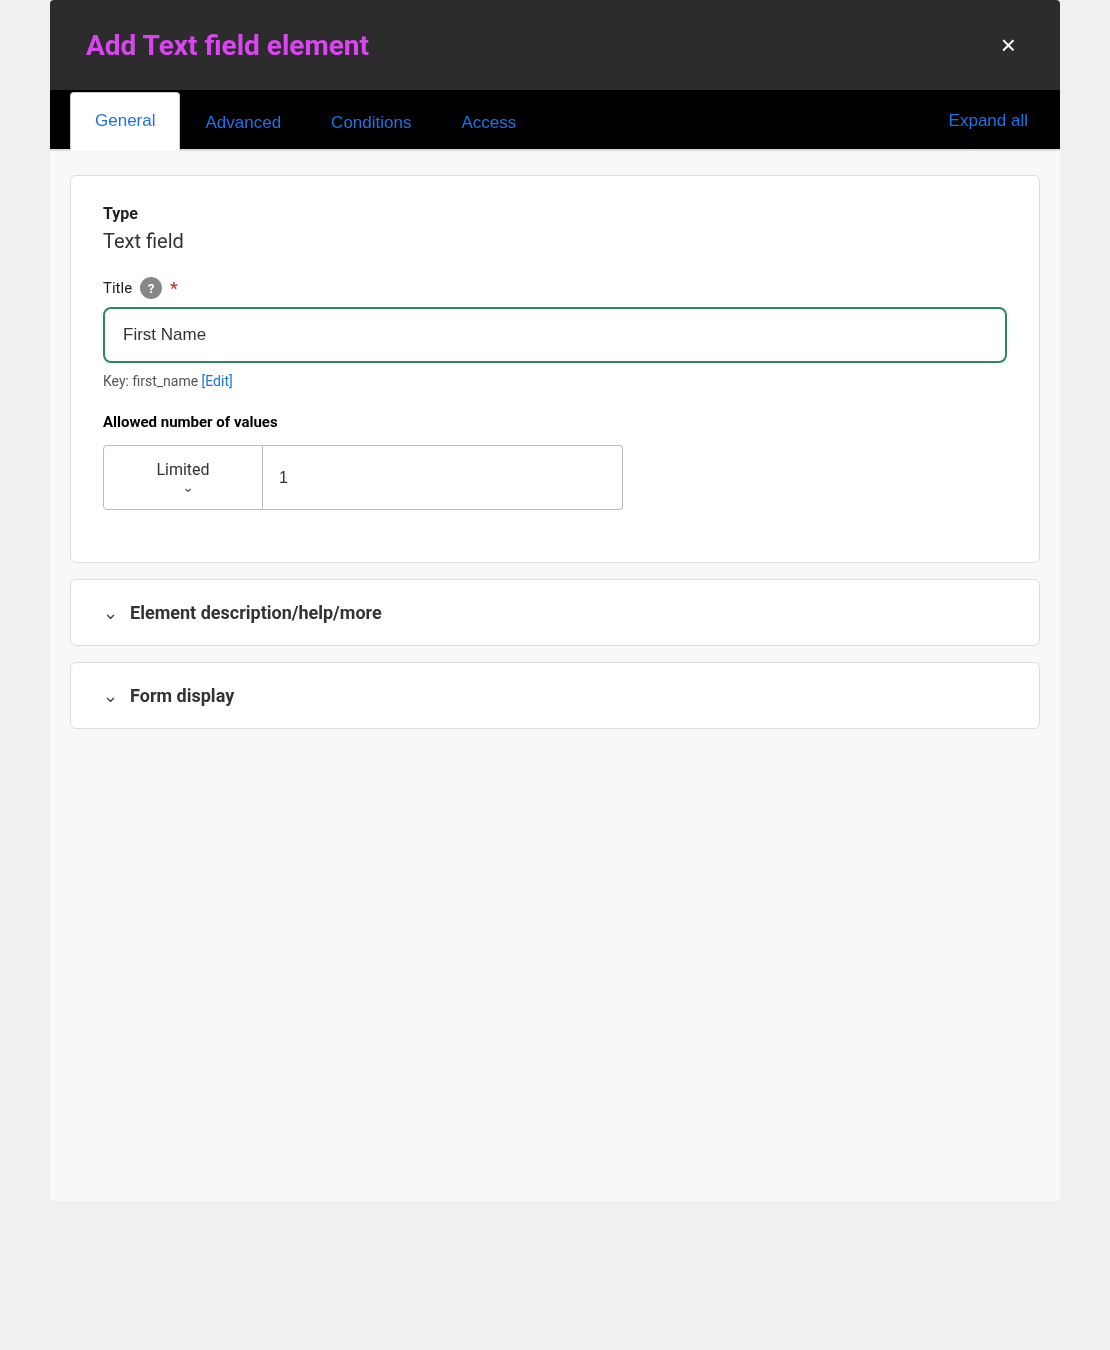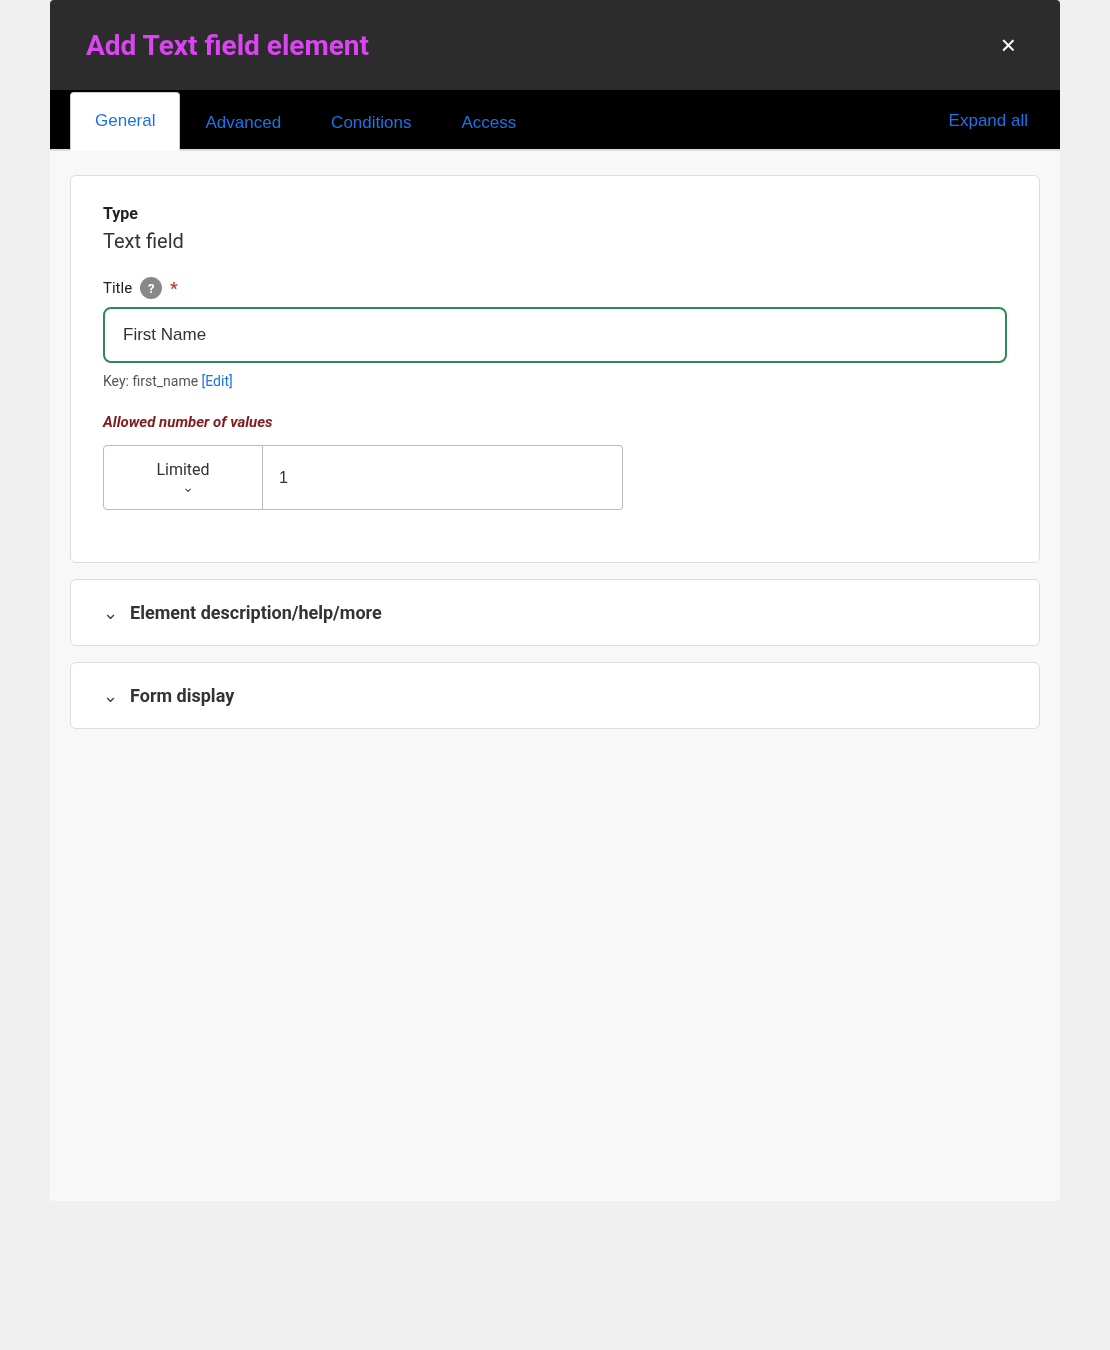--- a/index.html
+++ b/index.html
@@ -188,23 +188,22 @@
 
     .key-edit-link {
       color: #1a73e8;
       text-decoration: none;
       cursor: pointer;
     }
 
     .allowed-values-label {
       font-size: 15px;
       font-weight: 700;
-      color: #7f1d1d;
+      color: #000000;
       margin-bottom: 14px;
-      font-style: italic;
     }
 
     .allowed-values-row {
       display: flex;
       align-items: stretch;
       gap: 0;
     }
 
     .select-dropdown {
       display: flex;

